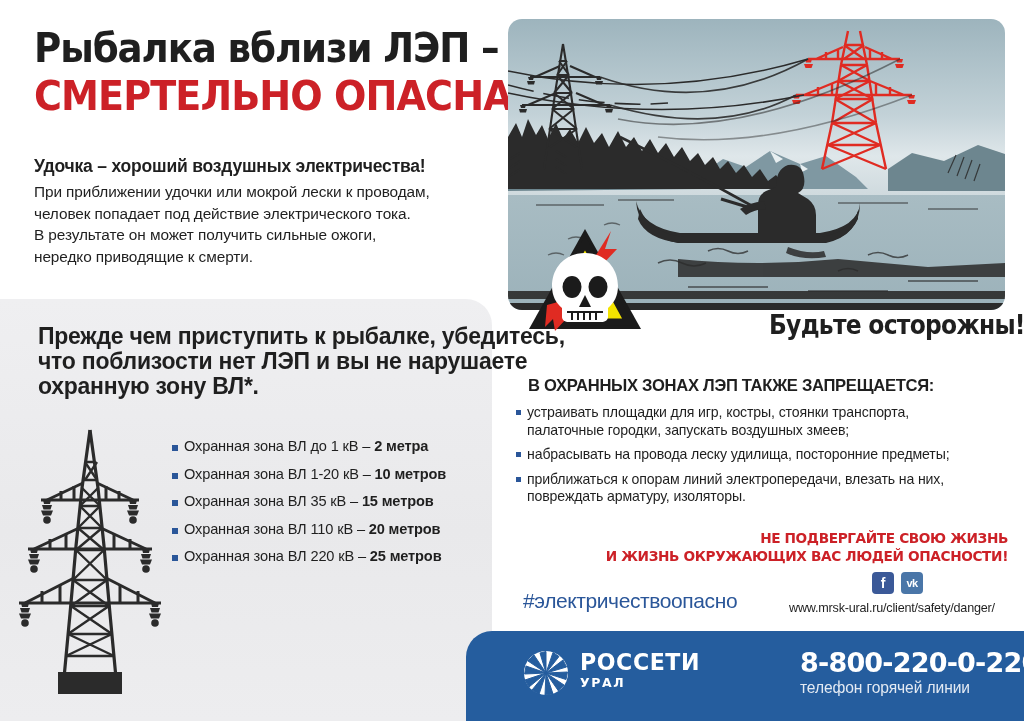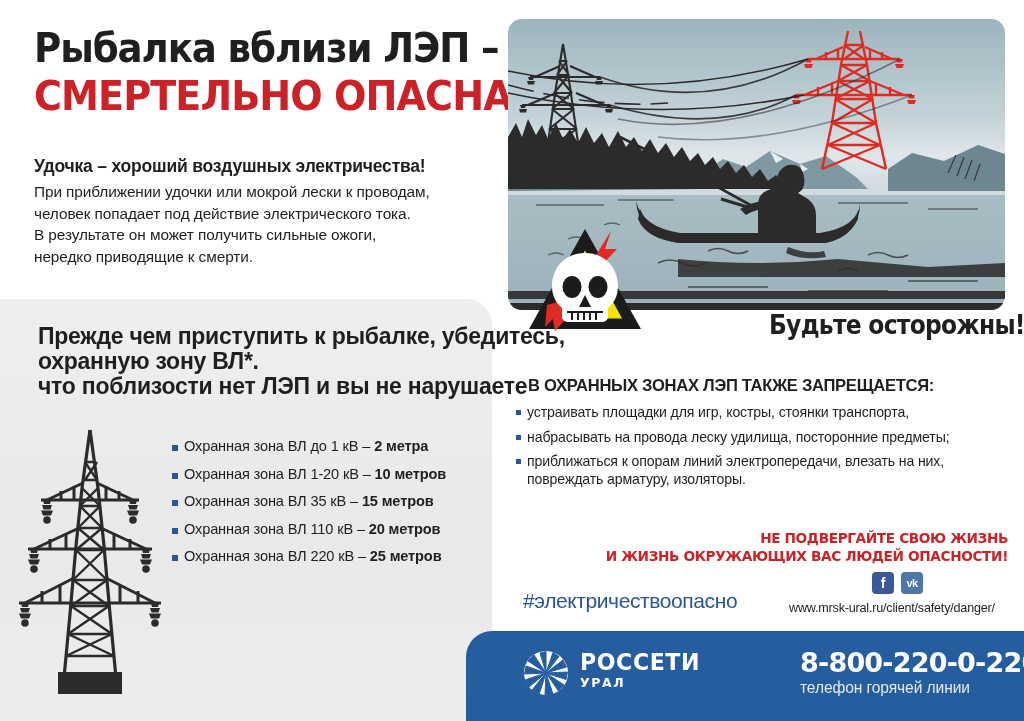--- a/index.html
+++ b/index.html
@@ -163,22 +163,22 @@
   <div class="lead">Удочка – хороший воздушных электричества!</div>
   <div class="body-copy">
     <div>При приближении удочки или мокрой лески к проводам,</div>
     <div>человек попадает под действие электрического тока.</div>
     <div>В результате он может получить сильные ожоги,</div>
     <div>нередко приводящие к смерти.</div>
   </div>
 
   <div class="gp-heading">
     <div>Прежде чем приступить к рыбалке, убедитесь,</div>
+    <div>что поблизости нет ЛЭП и вы не нарушаете</div>
     <div>охранную зону ВЛ*.</div>
-    <div>что поблизости нет ЛЭП и вы не нарушаете</div>
   </div>
 
   <div class="tower">
     <svg viewBox="0 0 152 268" width="152" height="268" aria-hidden="true">
       <g fill="none" stroke="#2b2b2b" stroke-width="3.2">
 
         <path d="M76 2 L68 60 L62 118 L56 186 L50 250"></path>
         <path d="M76 2 L84 60 L90 118 L96 186 L102 250"></path>
 
         <path d="M71 34 L81 34 M69 52 L83 52 M66 78 L86 78 M64 100 L88 100
@@ -429,20 +429,21 @@
   </div>
 
   <div class="be-careful">Будьте осторожны!</div>
 
   <div class="proh-title">В ОХРАННЫХ ЗОНАХ ЛЭП ТАКЖЕ ЗАПРЕЩАЕТСЯ:</div>
   <div class="proh-list">
     <div class="proh-item">
       <span class="proh-bul"></span>
       <p>
         <span>устраивать площадки для игр, костры, стоянки транспорта,</span>
+        <span>палаточные городки, запускать воздушных змеев;</span>
       </p>
     </div>
     <div class="proh-item">
       <span class="proh-bul"></span>
       <p>
         <span>набрасывать на провода леску удилища, посторонние предметы;</span>
       </p>
     </div>
     <div class="proh-item">
       <span class="proh-bul"></span>

